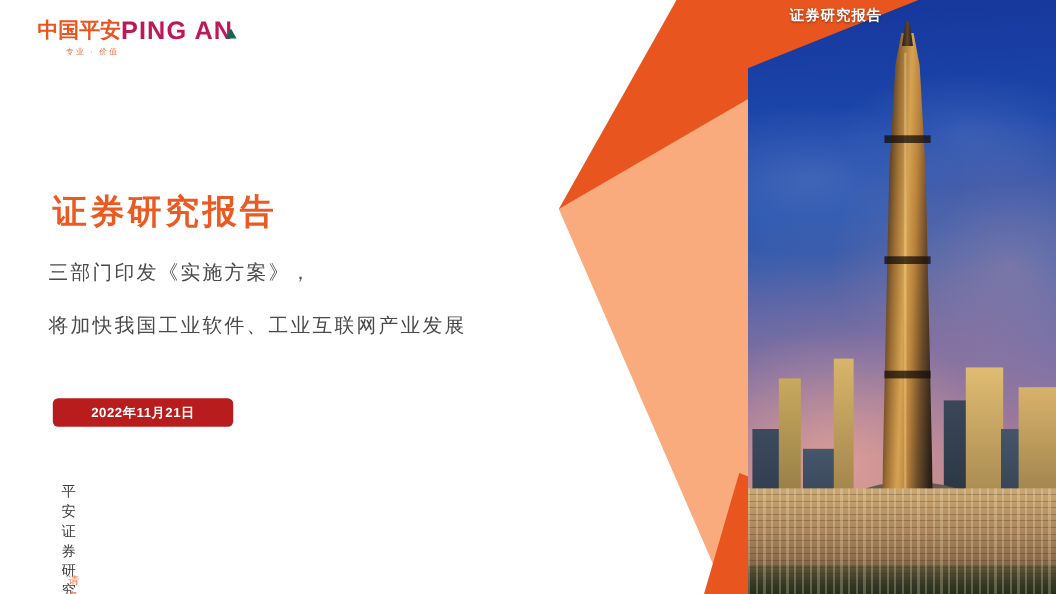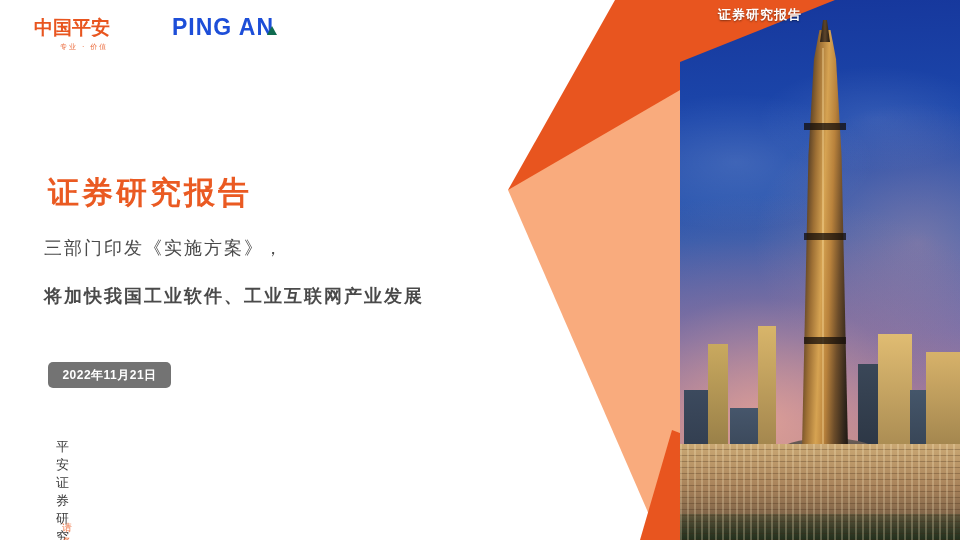--- a/index.html
+++ b/index.html
@@ -152,40 +152,39 @@
   
   .logo {
     position: absolute;
     top: 14px;
     left: 34px;
     z-index: 7;
   }
   .logo-row {
     display: flex;
     align-items: center;
-    gap: 18px;
+    gap: 0;
     justify-content: flex-end;
   }
   .logo-cn {
     font-family: "DejaVu Sans", sans-serif;
     font-size: 19px;
     font-weight: bold;
     color: #e8551f;
     letter-spacing: 0px;
   }
   .logo-en {
     display: flex;
     align-items: center;
     gap: 2px;
     font-family: "Liberation Sans", sans-serif;
     font-size: 23px;
     font-weight: bold;
-    color: #1d4ed8;
+    color: #be185d;
     letter-spacing: 1px;
-    margin-left: 44px;
   }
   .logo-mark {
     display: inline-block;
     width: 0; height: 0;
     border-left: 5px solid transparent;
     border-right: 5px solid transparent;
     border-bottom: 9px solid #0f6b4f;
     margin: 6px 0 0 -9px;
   }
   .logo-sub {
@@ -214,29 +213,29 @@
   .sub {
     position: absolute;
     left: 44px;
     font-family: "DejaVu Serif", "Liberation Serif", serif;
     font-size: 18px;
     color: #4a4a4a;
     letter-spacing: 2px;
     white-space: nowrap;
   }
   .sub-1 { top: 236px; }
-  .sub-2 { top: 284px; font-weight: bold; }
+  .sub-2 { top: 284px; }
 
   .date-badge {
     position: absolute;
     left: 48px;
     top: 362px;
-    width: 123px;
+    width: 164px;
     height: 26px;
-    background: #737373;
+    background: #b91c1c;
     border-radius: 5px;
     color: #ffffff;
     font-size: 12px;
     font-weight: bold;
     display: flex;
     align-items: center;
     justify-content: center;
     letter-spacing: .5px;
   }
 

